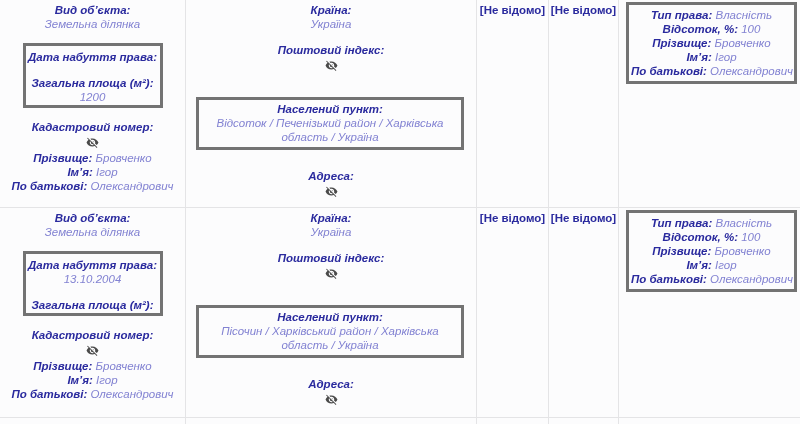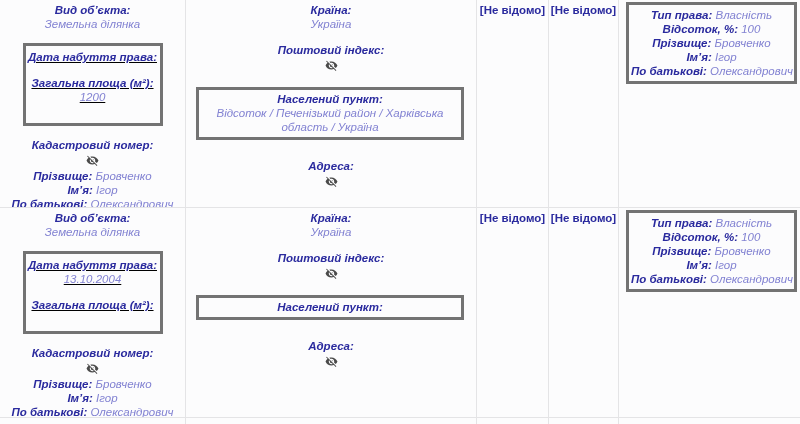--- a/index.html
+++ b/index.html
@@ -19,23 +19,23 @@
   .c1{width:186px;}
   .c2{width:291px;}
   .c3{width:72px;}
   .c4{width:70px;}
   .c5{width:181px;border-right:none;padding-top:0;}
   .lbl{font-weight:bold;font-style:italic;color:#2a2a9e;white-space:nowrap;}
   .val{font-style:italic;color:#8282d2;}
   .pair{white-space:nowrap;}
   .unknown{font-weight:bold;color:#2a2a9e;}
   .hl{border:3px solid #737373;}
-  .box-acq{margin:12px auto 12px;width:134px;padding:4px 0 19px;text-decoration:underline;}
+  .box-acq{margin:12px auto 12px;width:134px;padding:4px 0 1px;}
   .gap10{margin-top:12px;}
-  .box-settle{margin:14px 12px 0 10px;padding:2px 4px 3px;}
+  .box-settle{margin:24px 12px 0 10px;padding:2px 4px 3px;}
   .box-own{margin:2px 3px 0 7px;padding:3px 2px;}
   .box-own .pair{line-height:14px;}
   .mt12{margin-top:12px;}
   .mt7{margin-top:7px;}
   .mt5{margin-top:19px;}
   .icon-row{height:15px;margin:1px 0 1px;display:flex;justify-content:center;align-items:center;}
   .icon-row svg{display:block;}
 </style>
 </head>
 <body>
@@ -128,20 +128,21 @@
       <div class="lbl">Країна:</div>
       <div class="val">Україна</div>
       <div class="lbl mt12">Поштовий індекс:</div>
       <div class="icon-row">
         <svg width="13" height="13" viewBox="0 0 24 24" fill="#4a4a4a">
             <path d="M12 7c2.76 0 5 2.24 5 5 0 .65-.13 1.26-.36 1.83l2.92 2.92c1.51-1.26 2.7-2.89 3.43-4.75-1.73-4.39-6-7.5-11-7.5-1.4 0-2.74.25-3.98.7l2.16 2.16C10.74 7.13 11.35 7 12 7zM2 4.27l2.28 2.28.46.46C3.08 8.3 1.78 10.02 1 12c1.73 4.39 6 7.5 11 7.5 1.55 0 3.03-.3 4.38-.84l.42.42L19.73 22 21 20.73 3.27 3 2 4.27zM7.53 9.8l1.55 1.55c-.05.21-.08.43-.08.65 0 1.66 1.34 3 3 3 .22 0 .44-.03.65-.08l1.55 1.55c-.67.33-1.41.53-2.2.53-2.76 0-5-2.24-5-5 0-.79.2-1.53.53-2.2zm4.31-.78 3.15 3.15.02-.16c0-1.66-1.34-3-3-3l-.17.01z"></path>
           </svg>
       </div>
       <div class="hl box-settle">
         <div class="lbl">Населений пункт:</div>
+        <div class="val">Пісочин / Харківський район / Харківська область / Україна</div>
       </div>
       <div class="lbl mt5">Адреса:</div>
       <div class="icon-row">
         <svg width="13" height="13" viewBox="0 0 24 24" fill="#4a4a4a">
             <path d="M12 7c2.76 0 5 2.24 5 5 0 .65-.13 1.26-.36 1.83l2.92 2.92c1.51-1.26 2.7-2.89 3.43-4.75-1.73-4.39-6-7.5-11-7.5-1.4 0-2.74.25-3.98.7l2.16 2.16C10.74 7.13 11.35 7 12 7zM2 4.27l2.28 2.28.46.46C3.08 8.3 1.78 10.02 1 12c1.73 4.39 6 7.5 11 7.5 1.55 0 3.03-.3 4.38-.84l.42.42L19.73 22 21 20.73 3.27 3 2 4.27zM7.53 9.8l1.55 1.55c-.05.21-.08.43-.08.65 0 1.66 1.34 3 3 3 .22 0 .44-.03.65-.08l1.55 1.55c-.67.33-1.41.53-2.2.53-2.76 0-5-2.24-5-5 0-.79.2-1.53.53-2.2zm4.31-.78 3.15 3.15.02-.16c0-1.66-1.34-3-3-3l-.17.01z"></path>
           </svg>
       </div>
     </div>
 
     <div class="cell c3">

